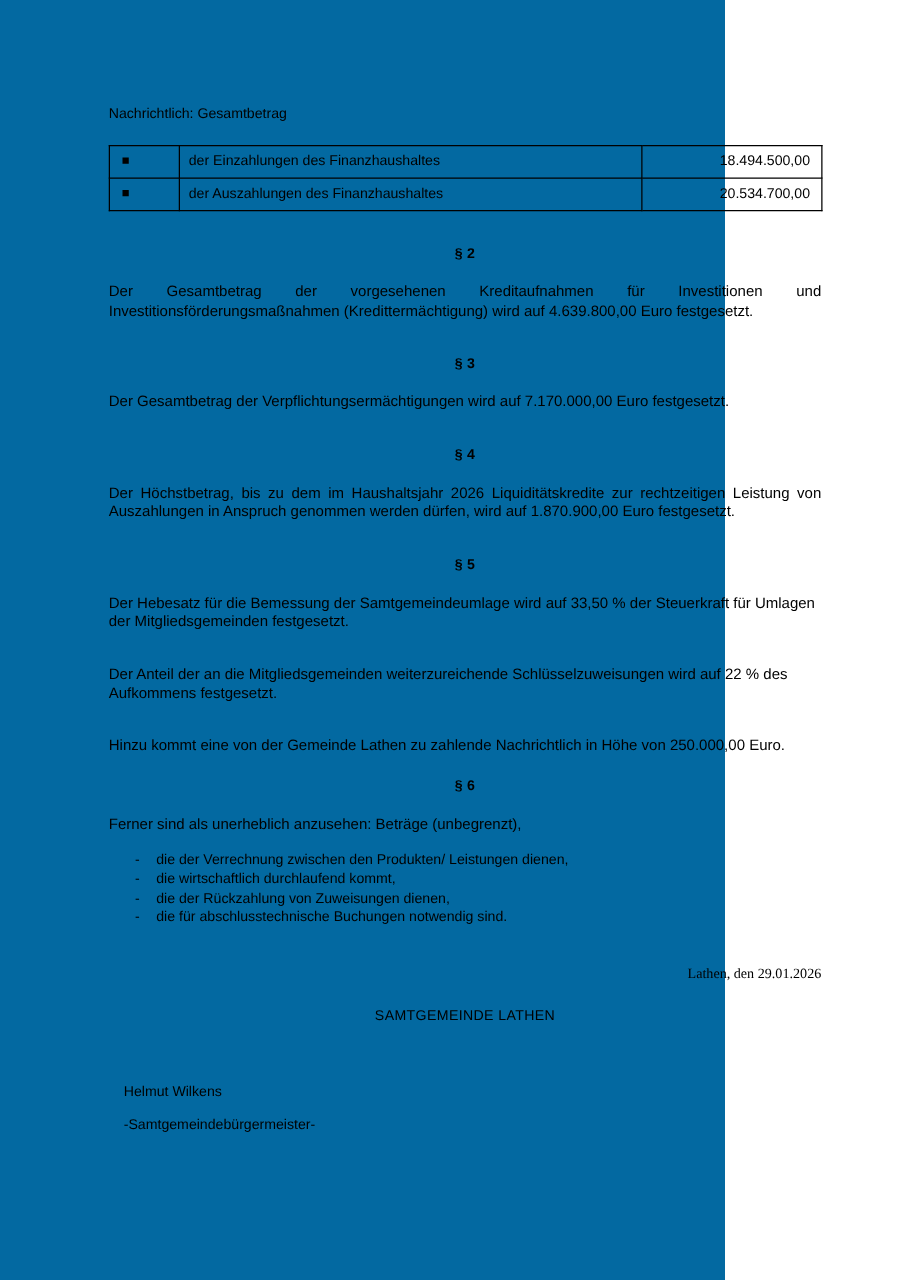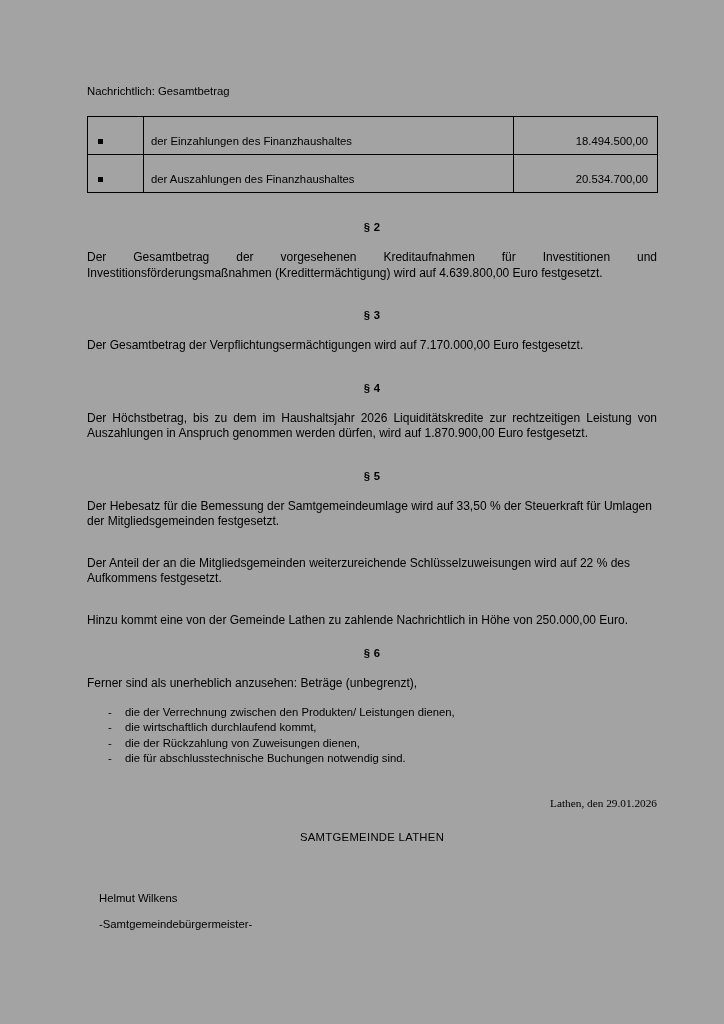--- a/index.html
+++ b/index.html
@@ -10,25 +10,25 @@
   body {
     width: 724px;
     height: 1024px;
     background: #ffffff;
     font-family: "Liberation Sans", sans-serif;
     color: #000000;
     -webkit-font-smoothing: antialiased;
   }
   .page {
     position: relative;
-    width: 724px;
+    width: 580px;
     height: 1024px;
     box-sizing: border-box;
     padding: 84px 67px 0 87px;
-    background: #a3a3a3;
+    background: #0369a1;
   }
   .content {
     width: 570px;
   }
 
   
   .lead {
     font-size: 11.3px;
     line-height: 15px;
     margin: 0 0 17px 0;
@@ -62,21 +62,21 @@
   
   .amount-table {
     width: 570px;
     border-collapse: collapse;
     table-layout: fixed;
     margin: 0;
     font-size: 11.3px;
   }
   .amount-table td {
     border: 1px solid #000000;
-    padding: 16px 7px 5px 7px;
+    padding: 4px 7px 5px 7px;
     vertical-align: middle;
     height: 16px;
     margin-left: 48px;
   }
   .col-bullet { width: 56px; }
   .col-desc   { width: 370px; }
   .col-amount { width: 144px; }
 
   .cell-bullet {
     text-align: left;

